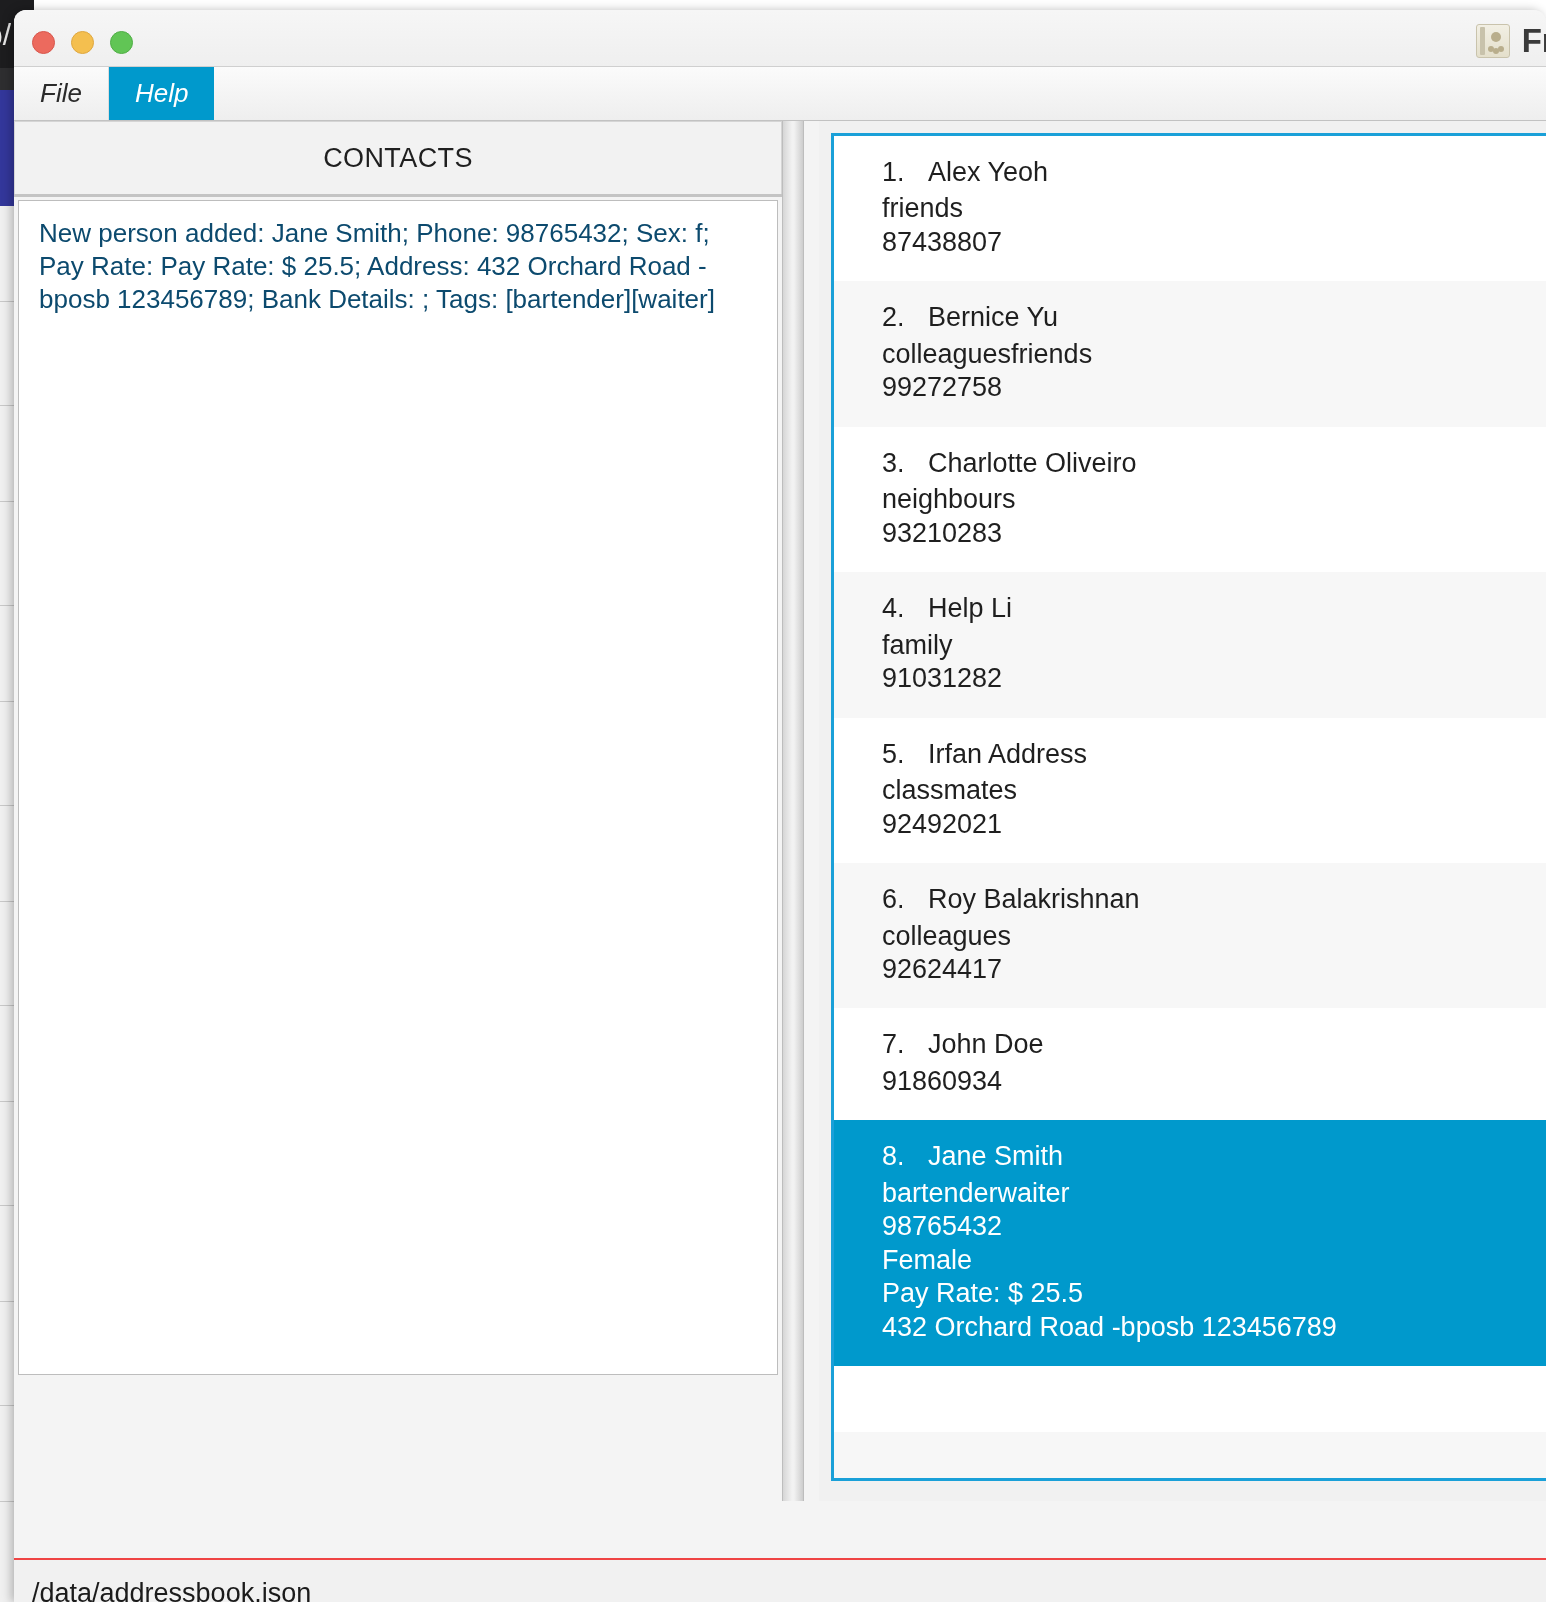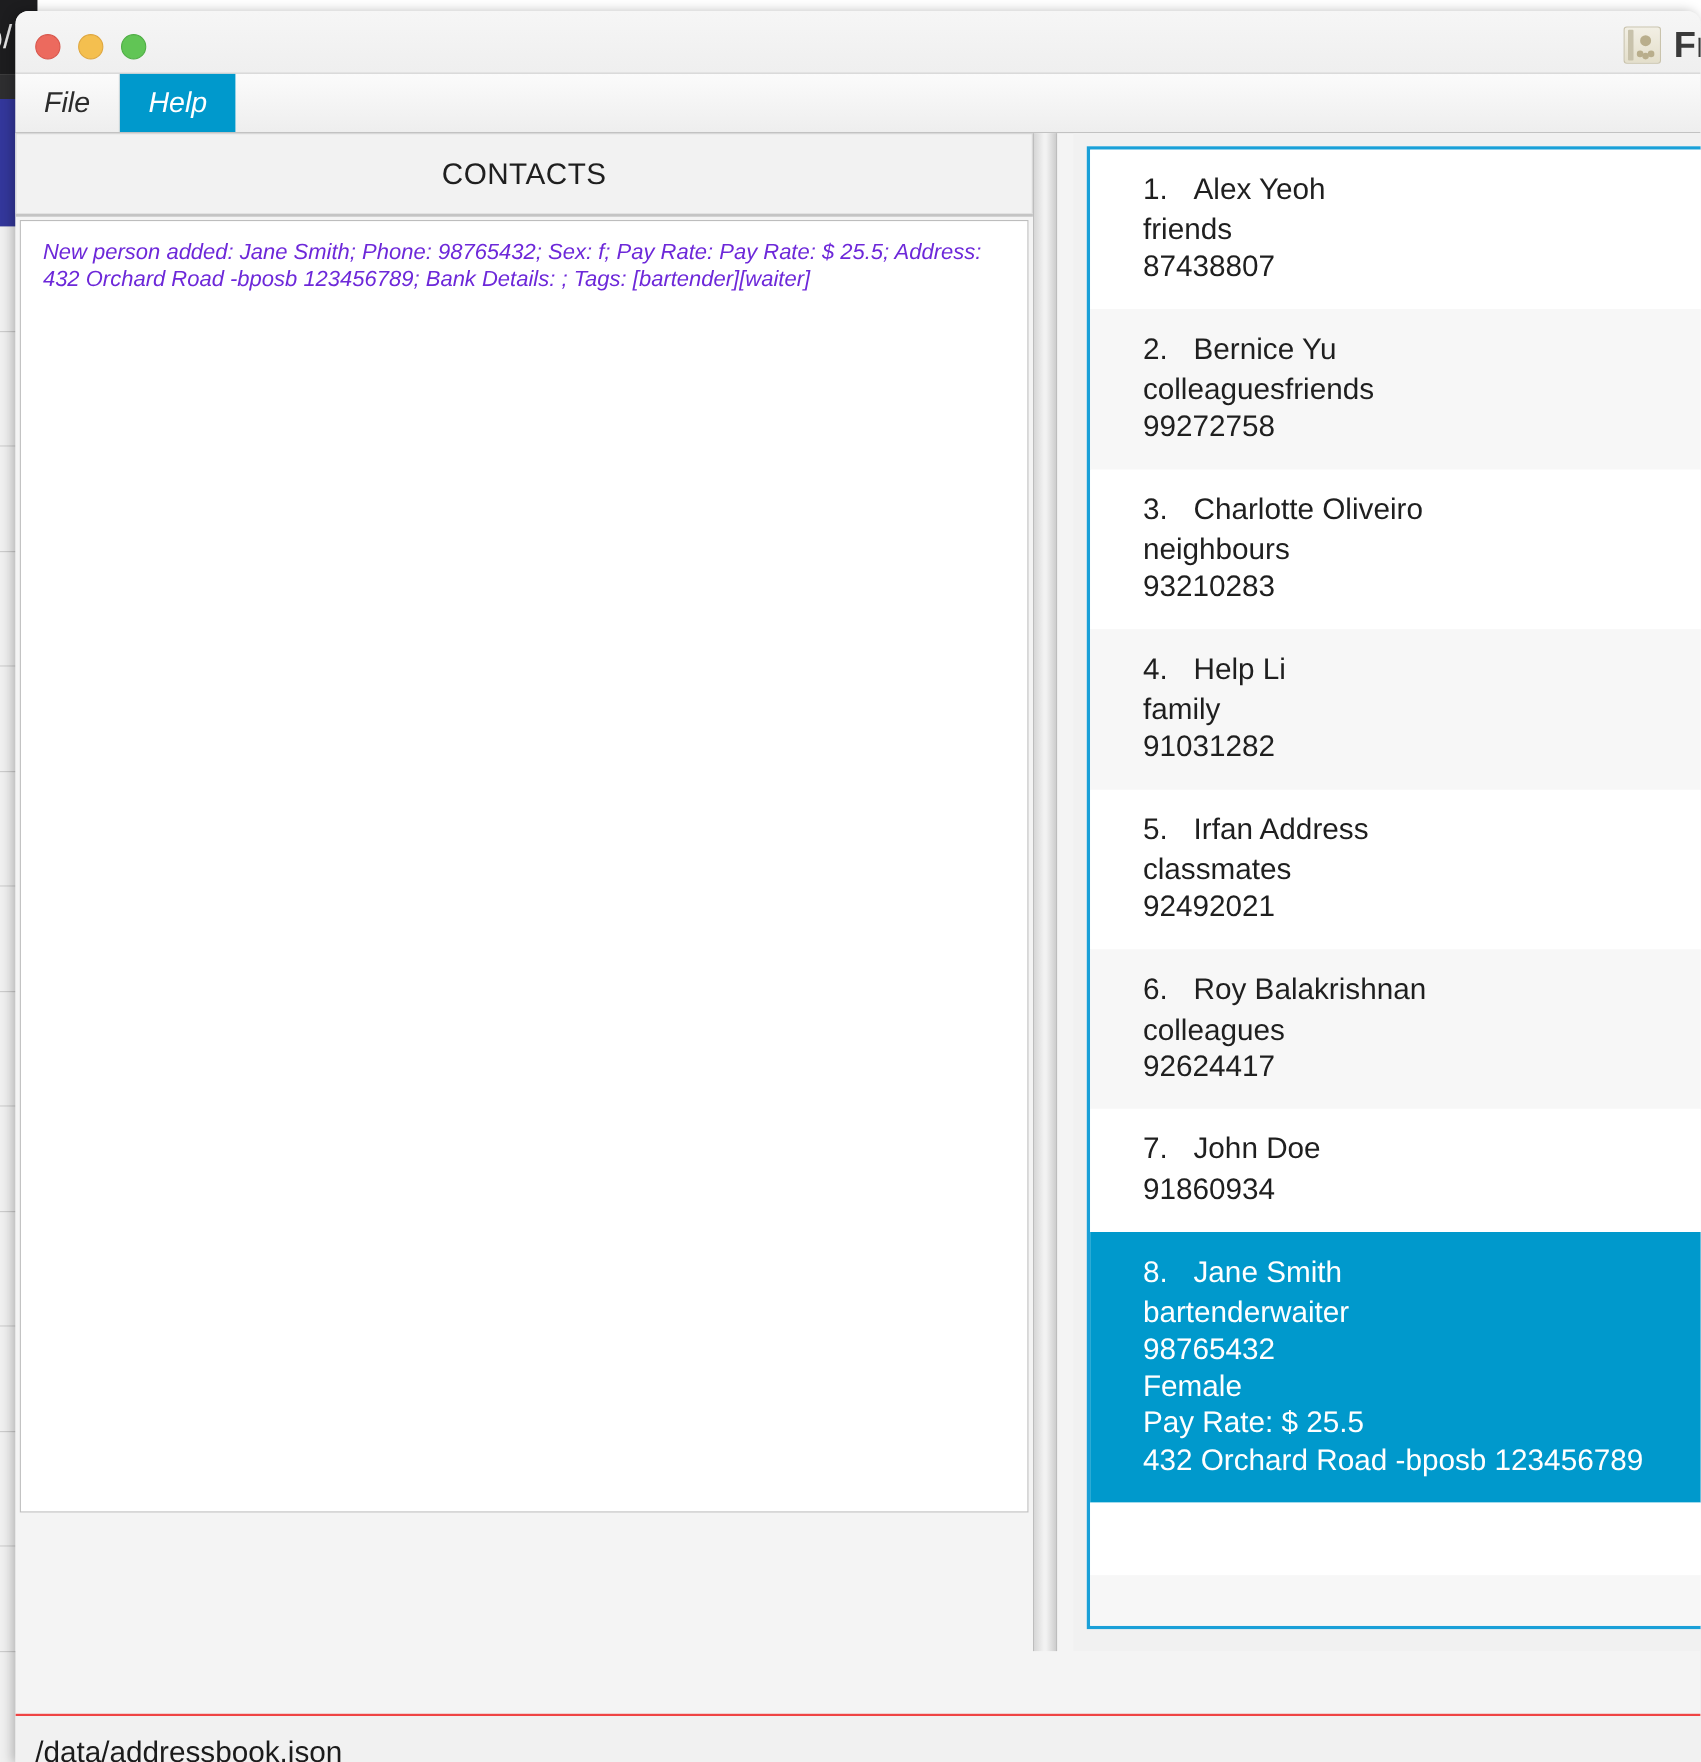--- a/index.html
+++ b/index.html
@@ -102,21 +102,21 @@
 
   
   #body-split {
     position: relative;
     height: 1380px;
     display: flex;
   }
 
   
   #left-pane {
-    width: 925px; position: relative;
+    width: 768px; position: relative;
     background: #f4f4f4;
     padding: 0;
   }
   #tab-header {
     display: flex; height: 76px; margin: 0 0 0 0;
     border-bottom: 3px solid #c4c4c4;
   }
   .tab {
     flex: 1; display: flex; align-items: center; justify-content: center;
     background: #f2f2f2;
@@ -128,22 +128,22 @@
 
   #result-display {
     position: absolute; left: 4px; top: 79px; right: 4px;
     height: 1175px;
     background: #ffffff;
     border: 1px solid #bdbdbd;
     padding: 16px 20px;
     overflow: hidden;
   }
   #result-text {
-    font-size: 20px; line-height: 1.27; color: #6d28d9;
-    white-space: pre-wrap; word-break: break-word; font-style: italic;
+    font-size: 26px; line-height: 1.27; color: #0c4a6e;
+    white-space: pre-wrap; word-break: break-word;
   }
 
   #command-box {
     position: absolute; left: 4px; bottom: 18px; right: 4px;
     height: 62px;
     background: #ffffff;
     border: 1px solid #b8b8b8;
     border-radius: 3px;
     display: flex; align-items: center;
     padding: 0 18px;

